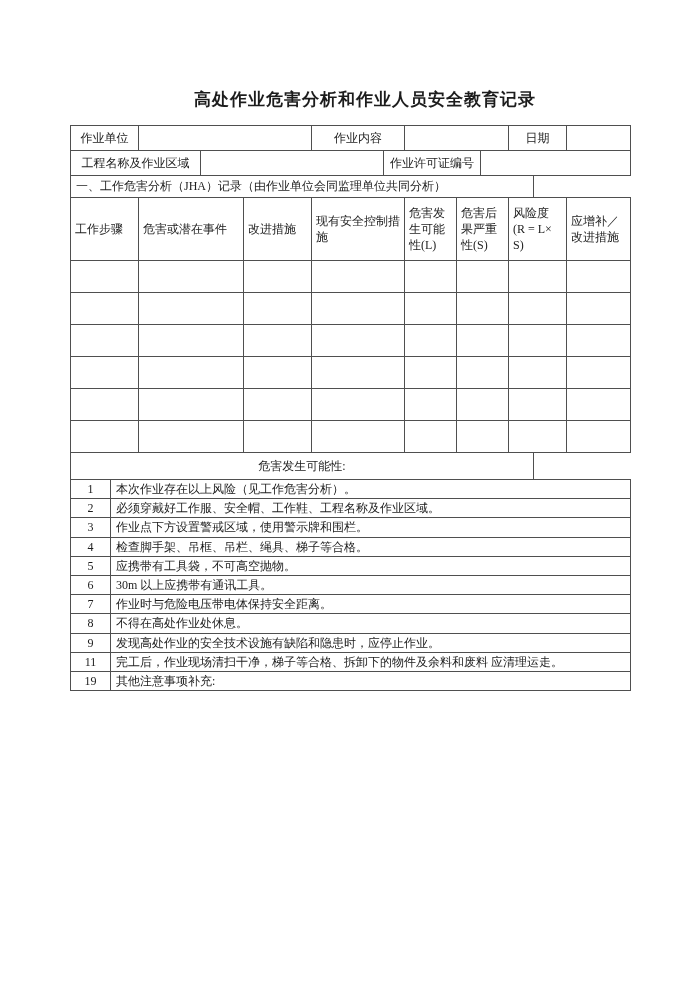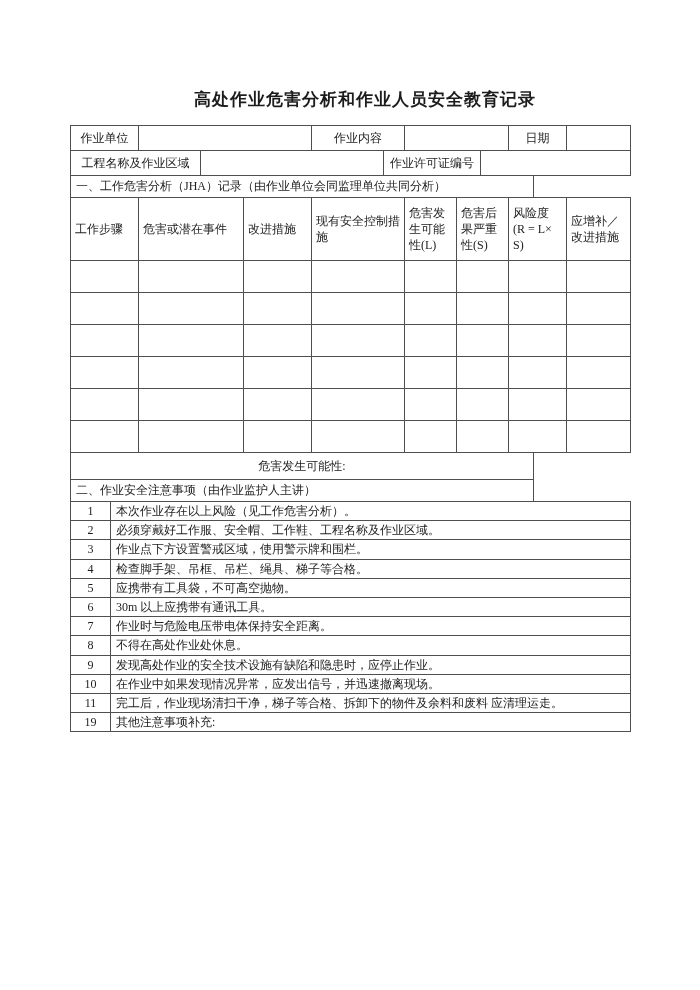--- a/index.html
+++ b/index.html
@@ -172,29 +172,20 @@
     </table>
 
   <table class="sign-row band">
     <tbody>
         <tr>
       <td class="bold">危害发生可能性:</td>
     </tr>
   </tbody>
     </table>
 
-  <table class="section-row band">
-    <tbody>
-        <tr>
-      <td>
-        <span class="bold">二、作业安全注意事项</span><span class="sec-note">（由作业监护人主讲）</span>
-      </td>
-    </tr>
-  </tbody>
-    </table>
 
   <table class="band">
     <colgroup>
         <col style="width:40px">
         <col style="width:520px">
       </colgroup>
     <tbody>
         <tr class="note-row">
       <td class="center">1</td>
       <td>本次作业存在以上风险（见工作危害分析）。</td>
@@ -225,24 +216,20 @@
     </tr>
     <tr class="note-row">
       <td class="center">8</td>
       <td>不得在高处作业处休息。</td>
     </tr>
     <tr class="note-row">
       <td class="center">9</td>
       <td>发现高处作业的安全技术设施有缺陷和隐患时，应停止作业。</td>
     </tr>
     <tr class="note-row">
-      <td class="center">10</td>
-      <td>在作业中如果发现情况异常，应发出信号，并迅速撤离现场。</td>
-    </tr>
-    <tr class="note-row">
       <td class="center">11</td>
       <td>完工后，作业现场清扫干净，梯子等合格、拆卸下的物件及余料和废料 应清理运走。</td>
     </tr>
     <tr class="note-row">
       <td class="center">19</td>
       <td>其他注意事项补充:</td>
     </tr>
   </tbody>
     </table>
 

